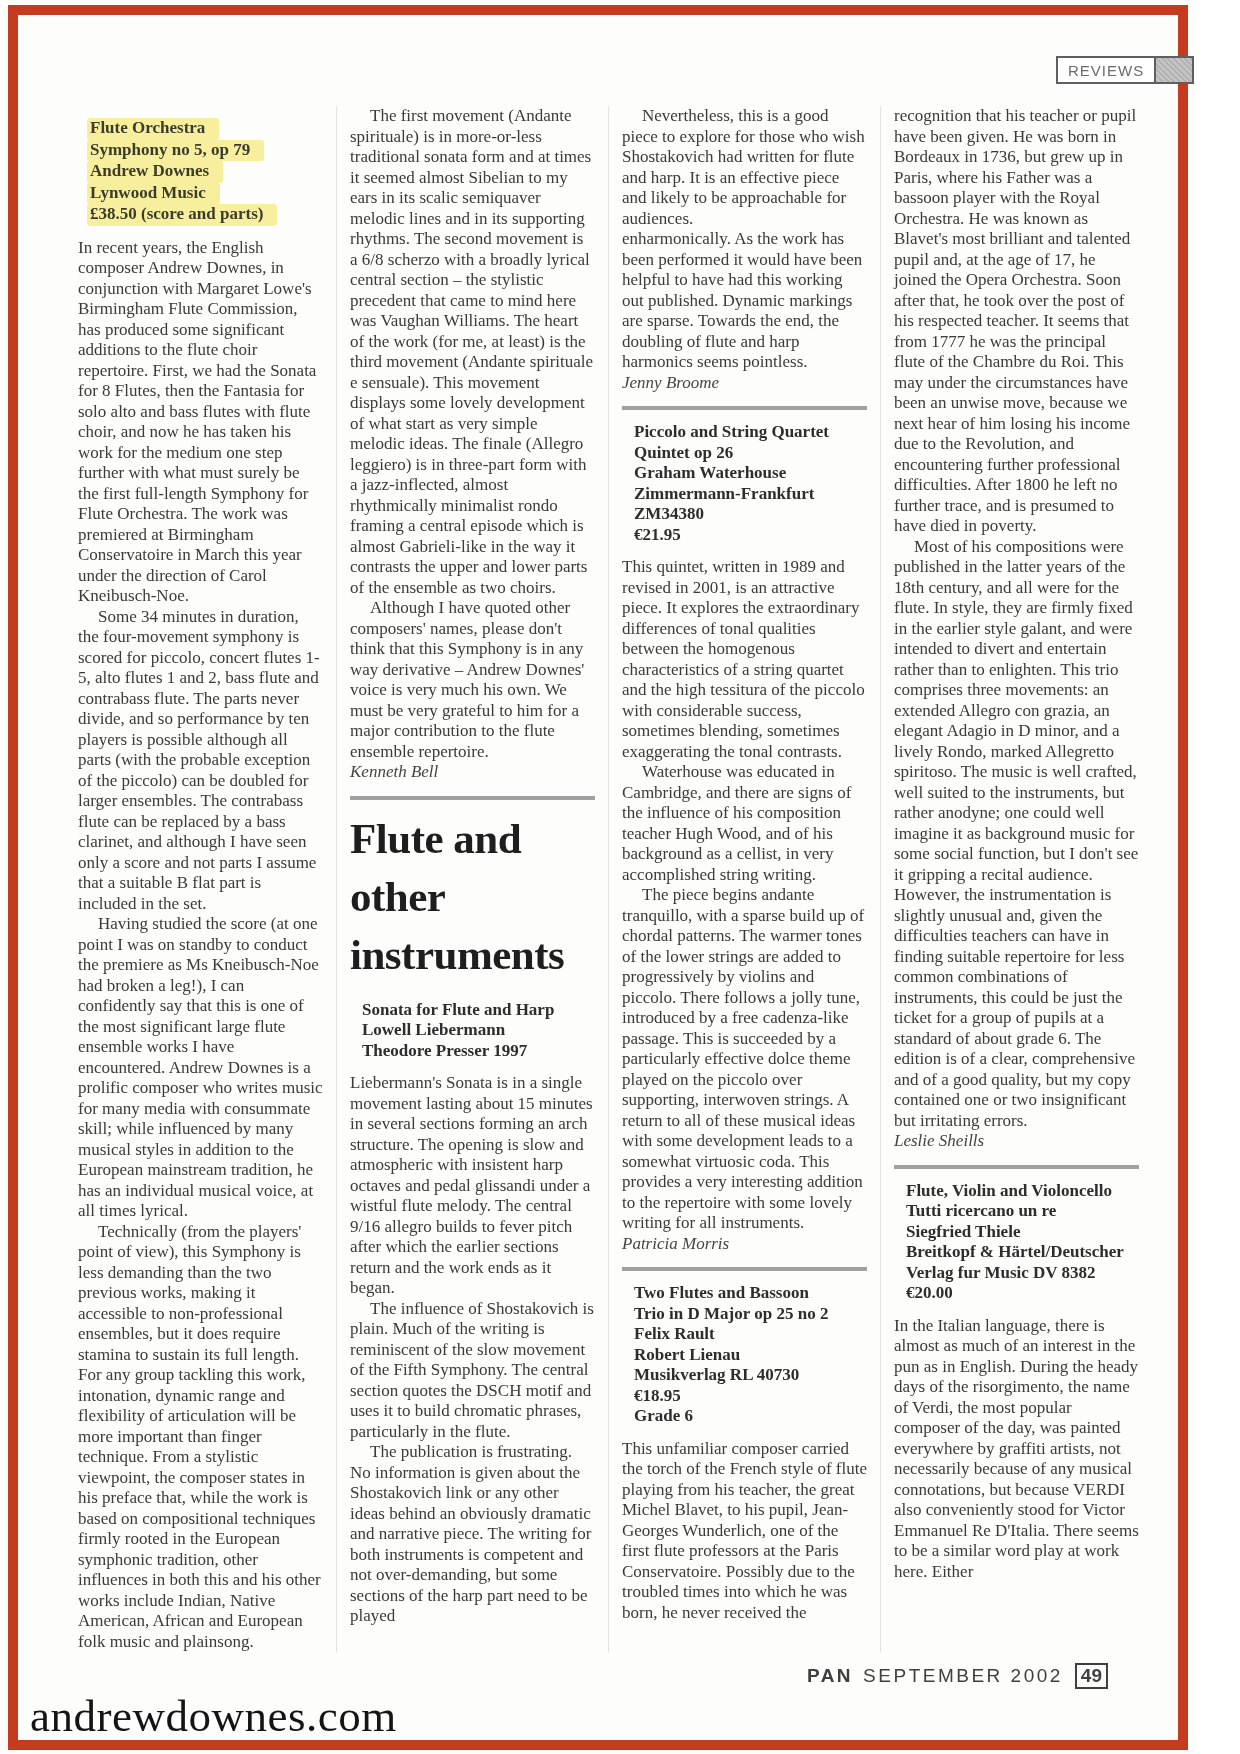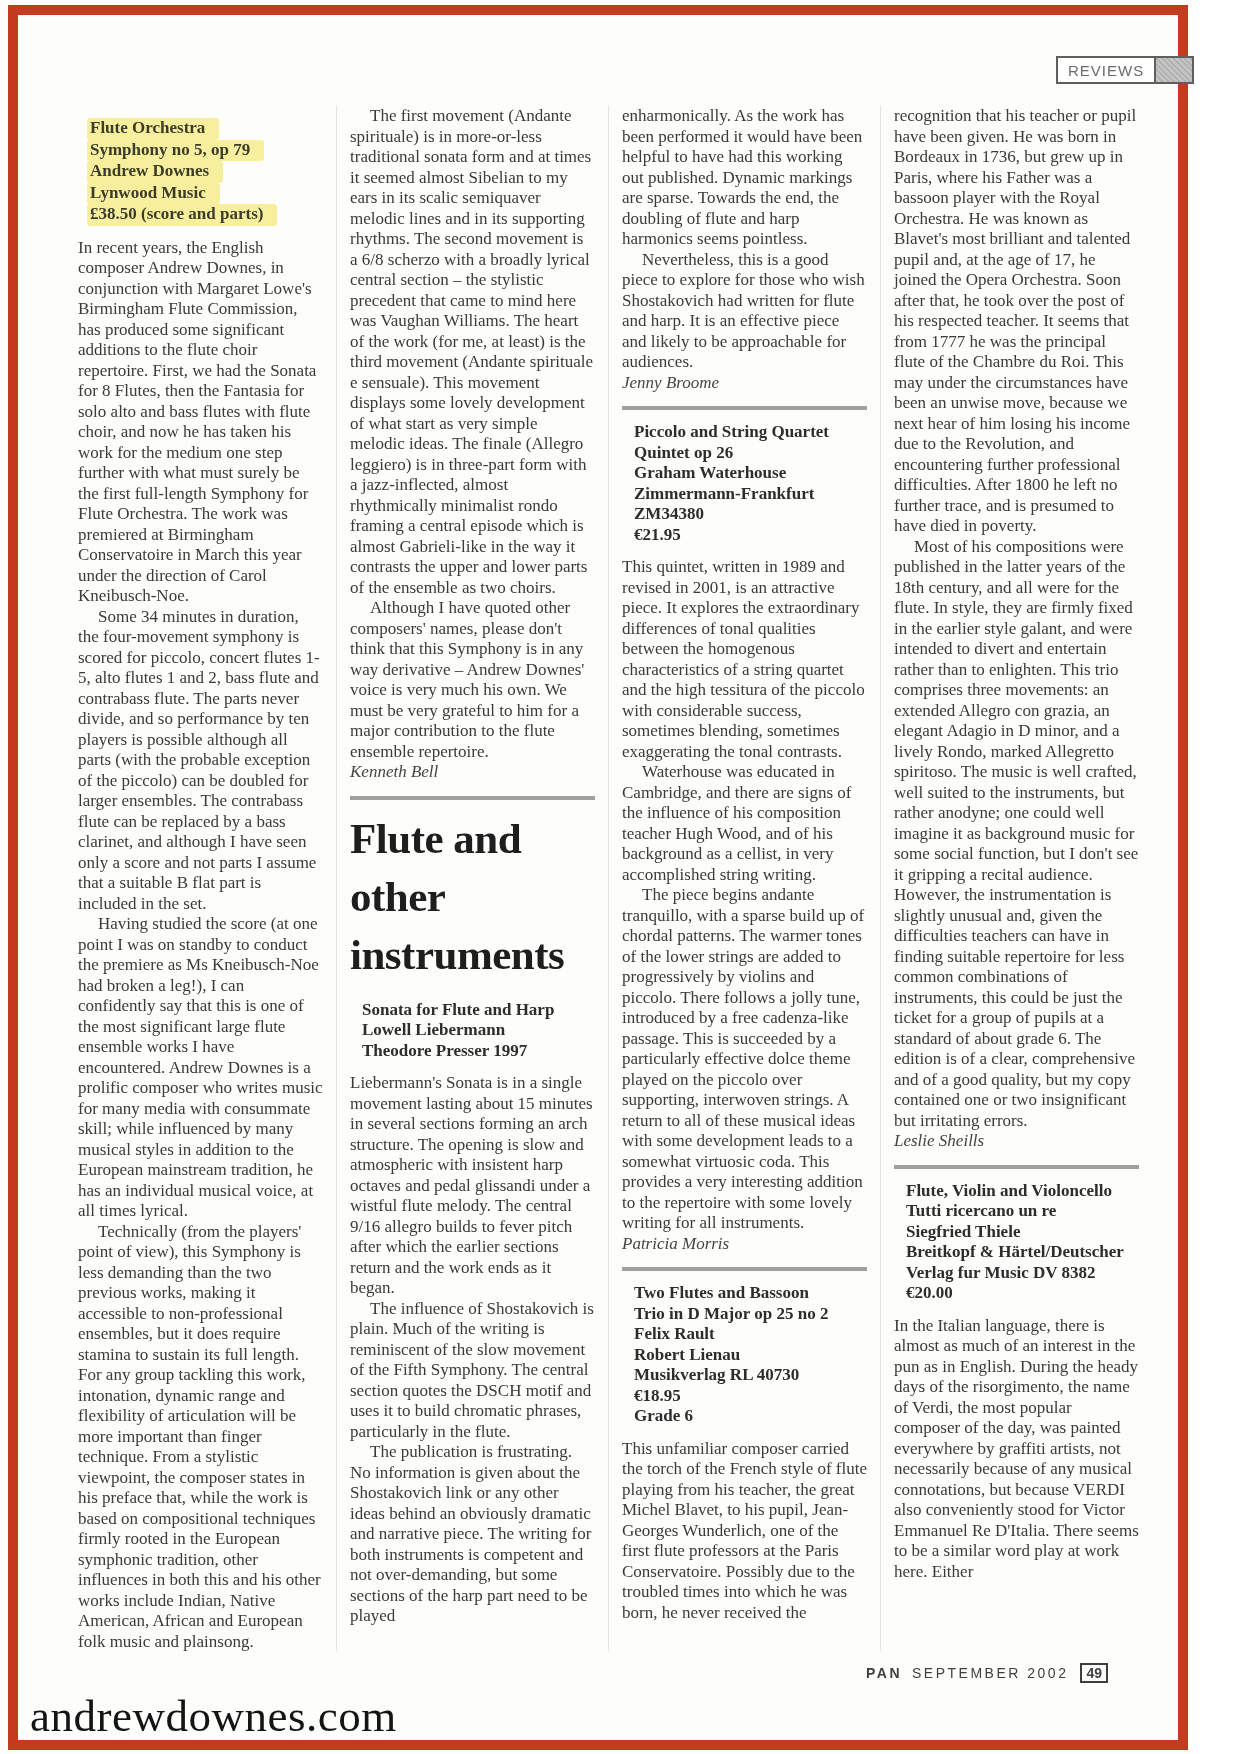--- a/index.html
+++ b/index.html
@@ -80,21 +80,21 @@
     border-radius: 3px;
     color: #3c3c2a;
   }
   
   .footer {
     position: absolute;
     top: 1663px; right: 88px;
     display: flex;
     align-items: center;
     font-family: "Liberation Sans", sans-serif;
-    font-size: 14px;
+    font-size: 19px;
     color: #3f3f3f;
     letter-spacing: 2.5px;
   }
   .footer .mag { font-weight: bold; margin-right: 10px; }
   .footer .issue { margin-right: 12px; }
   .footer .pagenum {
     border: 2px solid #3f3f3f;
     padding: 0 4px;
     font-weight: bold;
     letter-spacing: 0;
@@ -141,22 +141,22 @@
         <div class="listing">
           <span class="listing-line">Sonata for Flute and Harp</span>
           <span class="listing-line">Lowell Liebermann</span>
           <span class="listing-line">Theodore Presser 1997</span>
         </div>
         <p class="para">Liebermann's Sonata is in a single movement lasting about 15 minutes in several sections forming an arch structure. The opening is slow and atmospheric with insistent harp octaves and pedal glissandi under a wistful flute melody. The central 9/16 allegro builds to fever pitch after which the earlier sections return and the work ends as it began.</p>
         <p class="para indent">The influence of Shostakovich is plain. Much of the writing is reminiscent of the slow movement of the Fifth Symphony. The central section quotes the DSCH motif and uses it to build chromatic phrases, particularly in the flute.</p>
         <p class="para indent">The publication is frustrating. No information is given about the Shostakovich link or any other ideas behind an obviously dramatic and narrative piece. The writing for both instruments is competent and not over-demanding, but some sections of the harp part need to be played</p>
       </div>
       <div class="col">
+        <p class="para indent">Nevertheless, this is a good piece to explore for those who wish Shostakovich had written for flute and harp. It is an effective piece and likely to be approachable for audiences.</p>
         <p class="para">enharmonically. As the work has been performed it would have been helpful to have had this working out published. Dynamic markings are sparse. Towards the end, the doubling of flute and harp harmonics seems pointless.</p>
-        <p class="para indent">Nevertheless, this is a good piece to explore for those who wish Shostakovich had written for flute and harp. It is an effective piece and likely to be approachable for audiences.</p>
         <p class="byline">Jenny Broome</p>
         <div class="rule"></div>
         <div class="listing">
           <span class="listing-line">Piccolo and String Quartet</span>
           <span class="listing-line">Quintet op 26</span>
           <span class="listing-line">Graham Waterhouse</span>
           <span class="listing-line">Zimmermann-Frankfurt</span>
           <span class="listing-line">ZM34380</span>
           <span class="listing-line">€21.95</span>
         </div>

